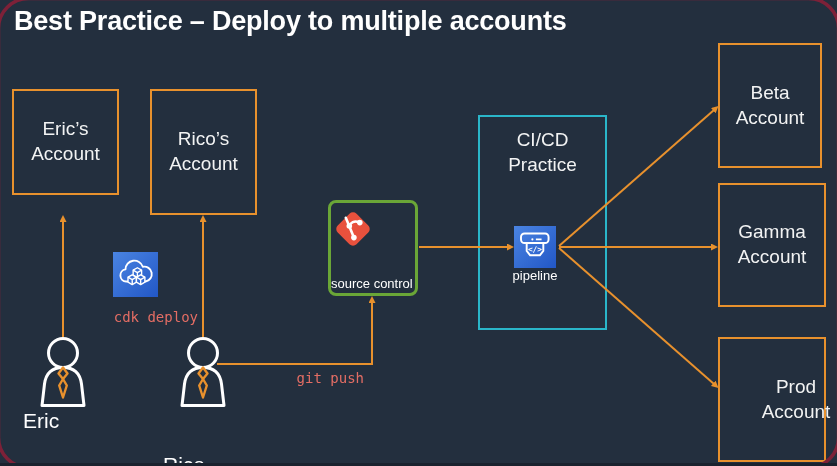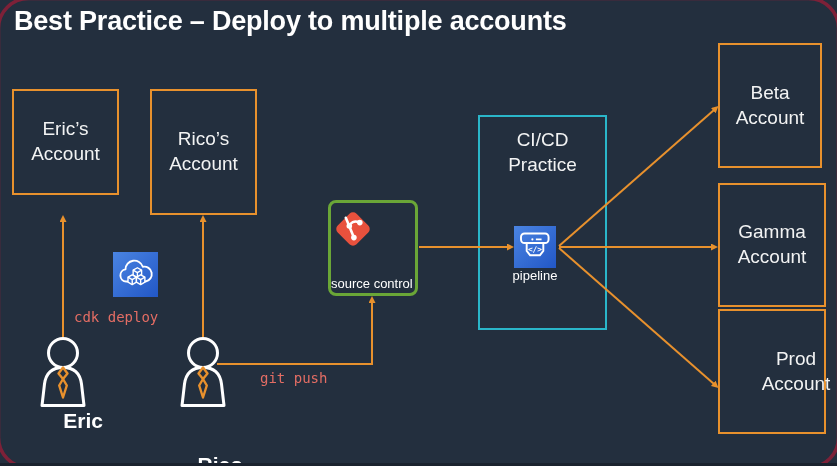--- a/index.html
+++ b/index.html
@@ -44,28 +44,28 @@
     font-size:13px;color:#FFFFFF;text-align:center;line-height:1.25;margin-top:1px;
   }
   .pipeline-group{
     position:absolute;left:493px;top:226px;width:84px;
     display:flex;flex-direction:column;align-items:center;
   }
   .small-label{font-size:13px;color:#FFFFFF;margin-top:0;text-align:center;}
   .cdk-icon{position:absolute;left:113px;top:252px;}
   .cmd{
     position:absolute;font-family:"DejaVu Sans Mono", monospace;
-    font-size:14px;color:var(--command-text,#E36D64);text-align:left;
+    font-size:14px;color:var(--command-text,#E36D64);text-align:right;
   }
   .cmd.cdk{left:74px;top:309px;width:124px;}
   .cmd.git{left:260px;top:370px;width:104px;}
   .person{position:absolute;}
   .person-label{
-    position:absolute;top:409px;width:80px;text-align:right;
-    font-size:21px;font-weight:700;color:#FFFFFF;
+    position:absolute;top:409px;width:80px;text-align:left;
+    font-size:21px;font-weight:400;color:#FFFFFF;
   }
   .overlay{position:absolute;left:0;top:0;z-index:10;pointer-events:none;}
   .bottom-edge{position:absolute;left:0;bottom:0;width:837px;height:3px;background:#1A222E;z-index:11;}
 </style>
 </head>
 <body>
 
 <h1 class="title">Best Practice – Deploy to multiple accounts</h1>
 
 <div class="box" style="left:12px;top:89px;width:107px;height:106px;">
@@ -76,21 +76,21 @@
 </div>
 <div class="box cicd" style="left:478px;top:115px;width:129px;height:215px;">
   <span style="display:inline-block;width:90px;">CI/CD Practice</span>
 </div>
 <div class="box" style="left:718px;top:43px;width:104px;height:125px;">
   <span>Beta Account</span>
 </div>
 <div class="box" style="left:718px;top:183px;width:108px;height:124px;">
   <span>Gamma Account</span>
 </div>
-<div class="box" style="left:718px;top:309px;width:108px;height:125px;padding-left:48px;">
+<div class="box" style="left:718px;top:337px;width:108px;height:125px;padding-left:48px;">
   <span>Prod Account</span>
 </div>
 
 <div class="source-box">
   <svg width="44" height="44" viewBox="0 0 44 44">
     <rect x="8.7" y="8.7" width="26.6" height="26.6" rx="5" transform="rotate(45 22 22)" style="fill:var(--git-red,#E8513D)"></rect>
     <g stroke="#FFFFFF" stroke-width="2.6" fill="none" stroke-linecap="round">
       <path d="M14.8,10.8 L22.8,30.2"></path>
       <path d="M18.3,19 C19.5,15.4 23.4,13.6 27.2,14.9"></path>
     </g>

